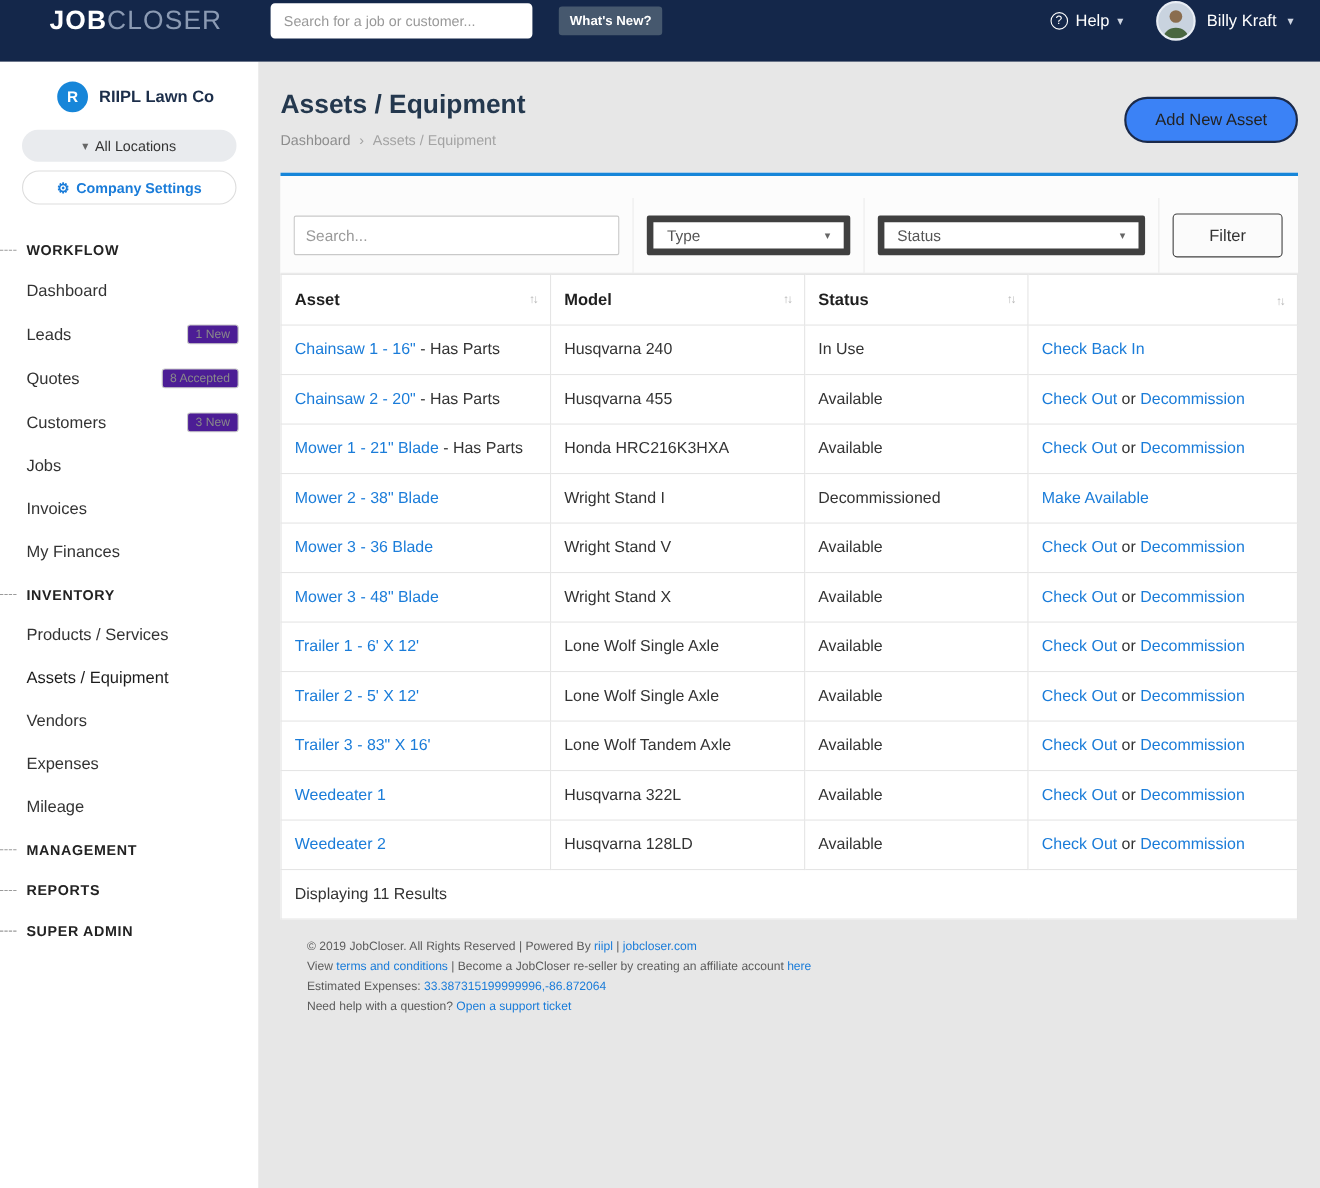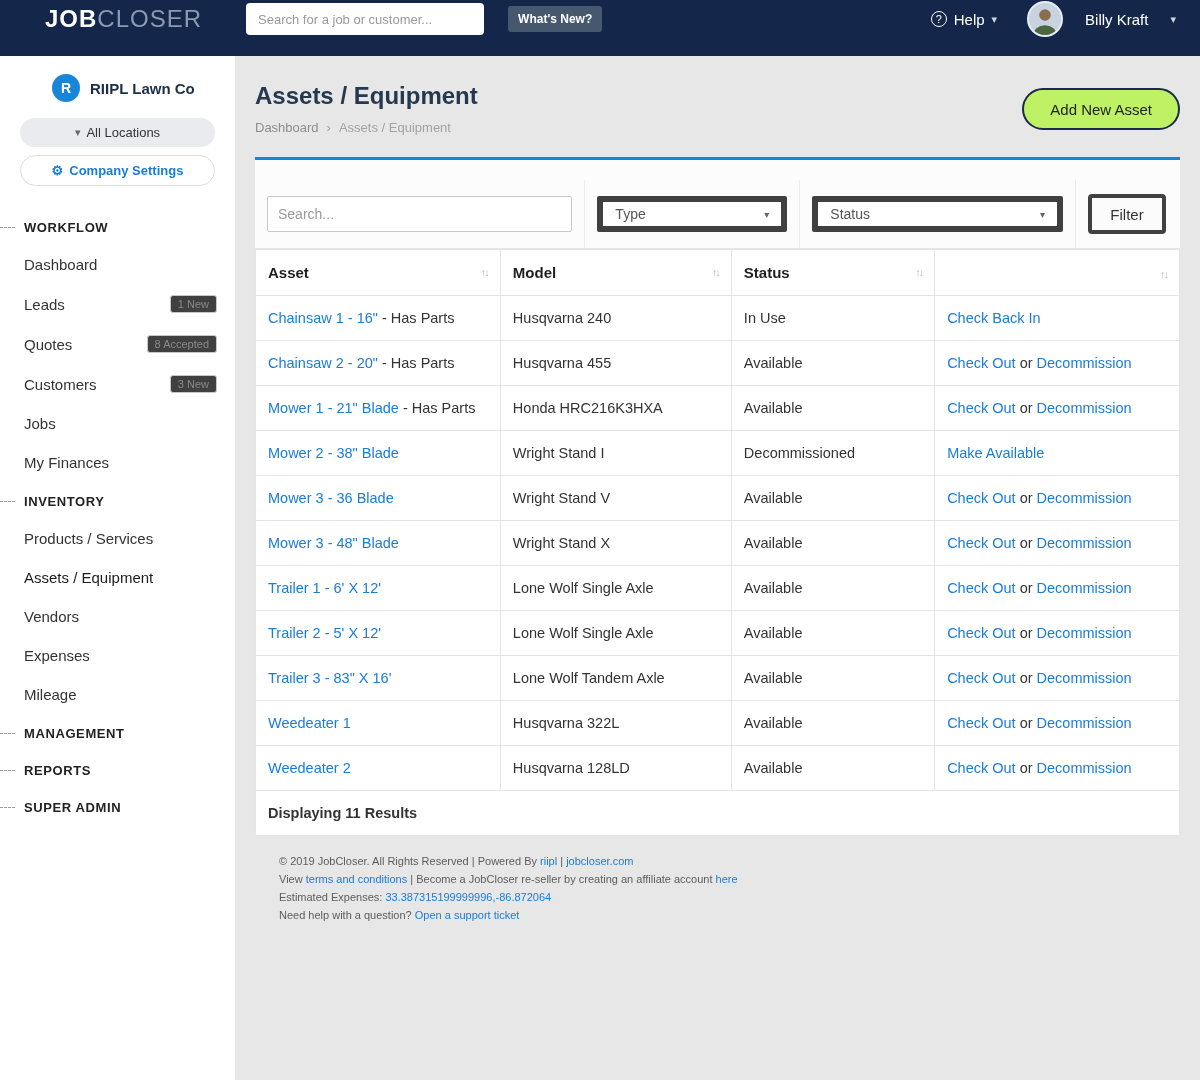--- a/index.html
+++ b/index.html
@@ -22,21 +22,21 @@
   .topbar-search{margin-left:44px;width:238px;height:32px;border:2px solid #fff;border-radius:4px;
     padding:0 10px;font-size:13px;font-family:Liberation Sans, sans-serif;color:#333;background:#fff;}
   .topbar-search::placeholder{color:#999;}
   .whats-new{margin-left:24px;background:#46586e;color:#fff;font-size:12px;font-weight:bold;
     border:none;border-radius:3px;padding:6px 10px;cursor:pointer;font-family:inherit;}
   .topbar-right{margin-left:auto;display:flex;align-items:center;gap:30px;}
   .help-menu{display:flex;align-items:center;gap:7px;font-size:15px;cursor:pointer;}
   .help-icon{display:inline-block;width:16px;height:16px;line-height:15px;border:1px solid #fff;
     border-radius:50%;font-size:11px;text-align:center;}
   .chev{font-size:11px;color:#cfd6e2;}
-  .user-menu{display:flex;align-items:center;gap:22px;font-size:15px;cursor:pointer;justify-content:center;}
+  .user-menu{display:flex;align-items:center;gap:10px;font-size:15px;cursor:pointer;justify-content:center;}
   .avatar{width:36px;height:36px;border-radius:50%;overflow:hidden;background:#cfd8e3;
     border:2px solid #e8edf4;flex:0 0 auto;}
   .avatar svg{display:block;width:100%;height:100%;}
 
   
   .sidebar{position:absolute;top:56px;left:0;width:235px;bottom:0;background:var(--sidebar-bg);overflow:hidden;}
   .company-row{display:flex;align-items:center;gap:10px;padding:18px 20px 8px 52px;}
   .company-logo{width:28px;height:28px;border-radius:50%;background:var(--accent);color:#fff;
     font-weight:bold;font-size:14px;display:flex;align-items:center;justify-content:center;flex:0 0 auto;}
   .company-name{font-size:15px;font-weight:bold;color:#1c2e4a;}
@@ -47,56 +47,56 @@
   .pill .pill-icon{font-size:11px;color:#666;}
   .pill-settings .pill-icon{color:var(--link);font-size:13px;}
   .nav{margin-top:22px;}
   .nav-section{position:relative;padding:12px 24px 10px 24px;font-size:13px;font-weight:bold;
     color:#222;letter-spacing:.6px;}
   .nav-section::before{content:"";position:absolute;left:0;top:50%;width:15px;border-top:1px dashed #9a9a9a;}
   .nav-item{display:flex;align-items:center;justify-content:space-between;
     padding:11px 18px 11px 24px;font-size:15px;color:#333;cursor:pointer;}
   .nav-item.active .nav-label{color:#1c1c1c;}
   .nav-badge{font-size:11px;color:#8a8a8a;border:1px solid #c9c9c9;border-radius:3px;
-    padding:2px 7px;background:#404040;white-space:nowrap;}
+    padding:2px 7px;background:#4c1d95;white-space:nowrap;}
 
   
   .main{position:absolute;top:56px;left:235px;right:0;bottom:0;background:var(--page-bg);
     padding:0 20px;overflow:hidden;}
   .page-header{display:flex;justify-content:space-between;align-items:flex-start;padding-top:26px;}
   .page-title{font-size:24px;font-weight:bold;color:#24384e;}
   .breadcrumb{margin-top:10px;font-size:13px;color:#8d8d8d;display:flex;gap:8px;align-items:center;}
   .breadcrumb .crumb-link{cursor:pointer;color:#8d8d8d;}
   .breadcrumb .crumb-current{color:#a3a3a3;}
   .add-asset-btn{margin-top:6px;height:42px;padding:0 26px;border-radius:24px;border:2px solid #1b2a4a;
-    background:#bef264;color:#222;font-size:15px;cursor:pointer;font-family:inherit;}
+    background:#3b82f6;color:#222;font-size:15px;cursor:pointer;font-family:inherit;}
 
   .panel{margin-top:22px;border-top:3px solid var(--accent);background:#fff;}
   .filter-row{display:flex;background:#fcfcfc;border-bottom:1px solid #e6e6e6;}
   .filter-cell{padding:14px 12px;border-right:1px solid #ececec;display:flex;align-items:center;margin-top:20px;}
   .fc-search{width:332px;}
   .fc-type{width:216px;}
   .fc-status{width:277px;}
   .fc-filter{flex:1;border-right:none;justify-content:flex-end;padding-right:14px;}
   .filter-search{width:100%;height:36px;border:1px solid #c9c9c9;border-radius:2px;padding:0 10px;
     font-size:14px;font-family:inherit;color:#333;background:#fff;}
   .filter-search::placeholder{color:#9a9a9a;}
   .fake-select{width:100%;height:36px;border:6px solid #404040;border-radius:2px;background:#fff;
     display:flex;align-items:center;justify-content:space-between;padding:0 12px;font-size:14px;color:#555;cursor:pointer;}
   .fake-select .caret{font-size:10px;color:#666;}
-  .filter-btn{height:40px;width:78px;border:4px solid #404040;border-radius:4px;background:#fbfbfb;
+  .filter-btn{height:40px;width:100px;border:1px solid #404040;border-radius:4px;background:#fbfbfb;
     font-size:15px;color:#333;cursor:pointer;font-family:inherit;}
 
   table.assets{width:100%;border-collapse:collapse;background:#fff;table-layout:fixed;}
   table.assets th,table.assets td{border:1px solid #e5e5e5;padding:14px 12px;text-align:left;
     font-size:14.5px;color:#333;overflow:hidden;white-space:nowrap;}
   table.assets th{font-weight:bold;color:#1f1f1f;font-size:15px;cursor:pointer;}
   table.assets th .sort-icon{float:right;color:#b9b9b9;font-size:11px;letter-spacing:-2px;margin-top:2px;}
   a.tbl-link{color:var(--link);text-decoration:none;cursor:pointer;}
-  .results-row td{font-weight:bold;font-size:15px;color:#1f1f1f;}
+  .results-row td{font-weight:normal;font-size:15px;color:#1f1f1f;}
 
   .page-footer{padding:18px 0 0 0;font-size:11px;color:#5c5c5c;line-height:1.45;margin-left:24px;}
   .page-footer .fline{margin-bottom:2px;}
   .page-footer a{color:var(--link);text-decoration:none;cursor:pointer;}
 </style>
 </head>
 <body>
 
 <div class="topbar">
   <div class="logo">
@@ -151,20 +151,23 @@
         <span class="nav-badge">8 Accepted</span>
       </div>
       <div class="nav-item">
         <span class="nav-label">Customers</span>
         <span class="nav-badge">3 New</span>
       </div>
       <div class="nav-item">
         <span class="nav-label">Jobs</span>
       </div>
       <div class="nav-item">
+        <span class="nav-label">Invoices</span>
+      </div>
+      <div class="nav-item">
         <span class="nav-label">My Finances</span>
       </div>
       <div class="nav-section">INVENTORY</div>
       <div class="nav-item">
         <span class="nav-label">Products / Services</span>
       </div>
       <div class="nav-item active">
         <span class="nav-label">Assets / Equipment</span>
       </div>
       <div class="nav-item">

